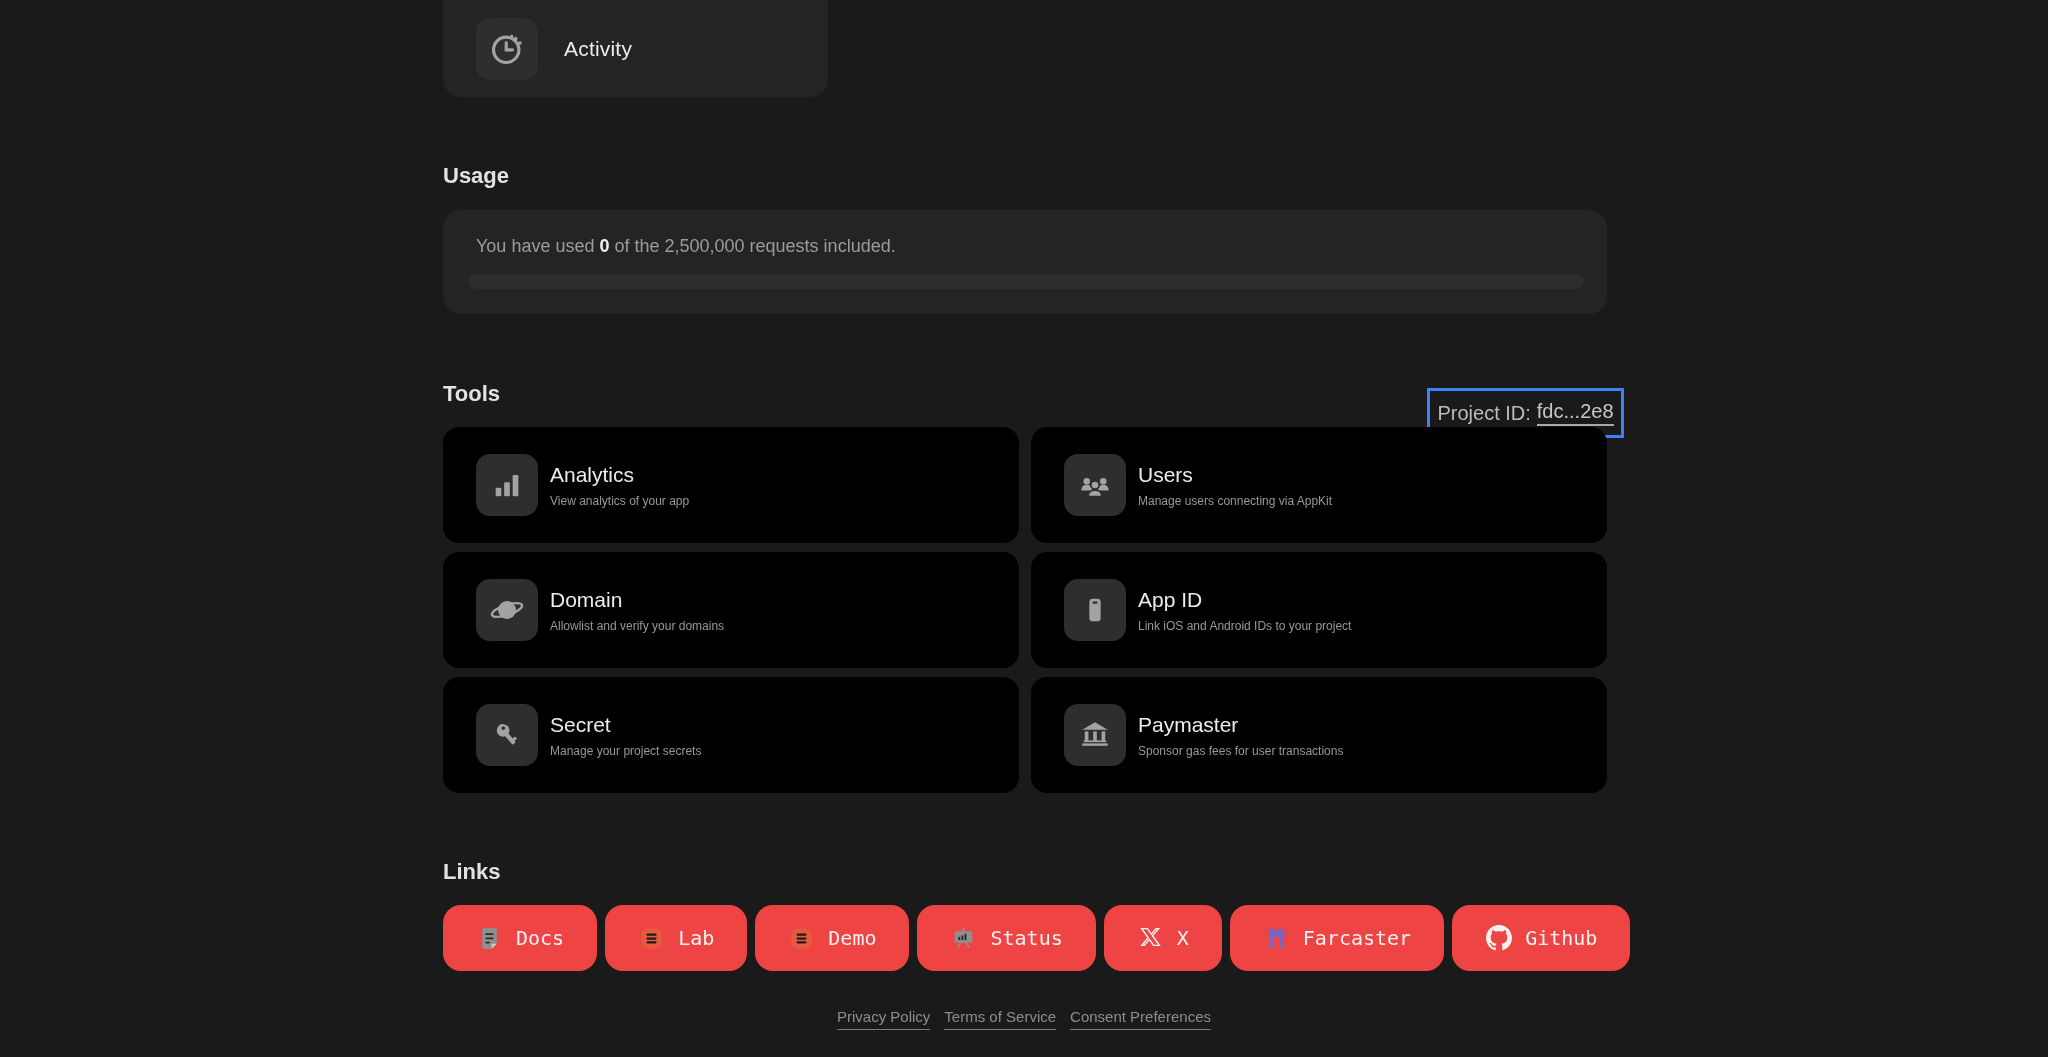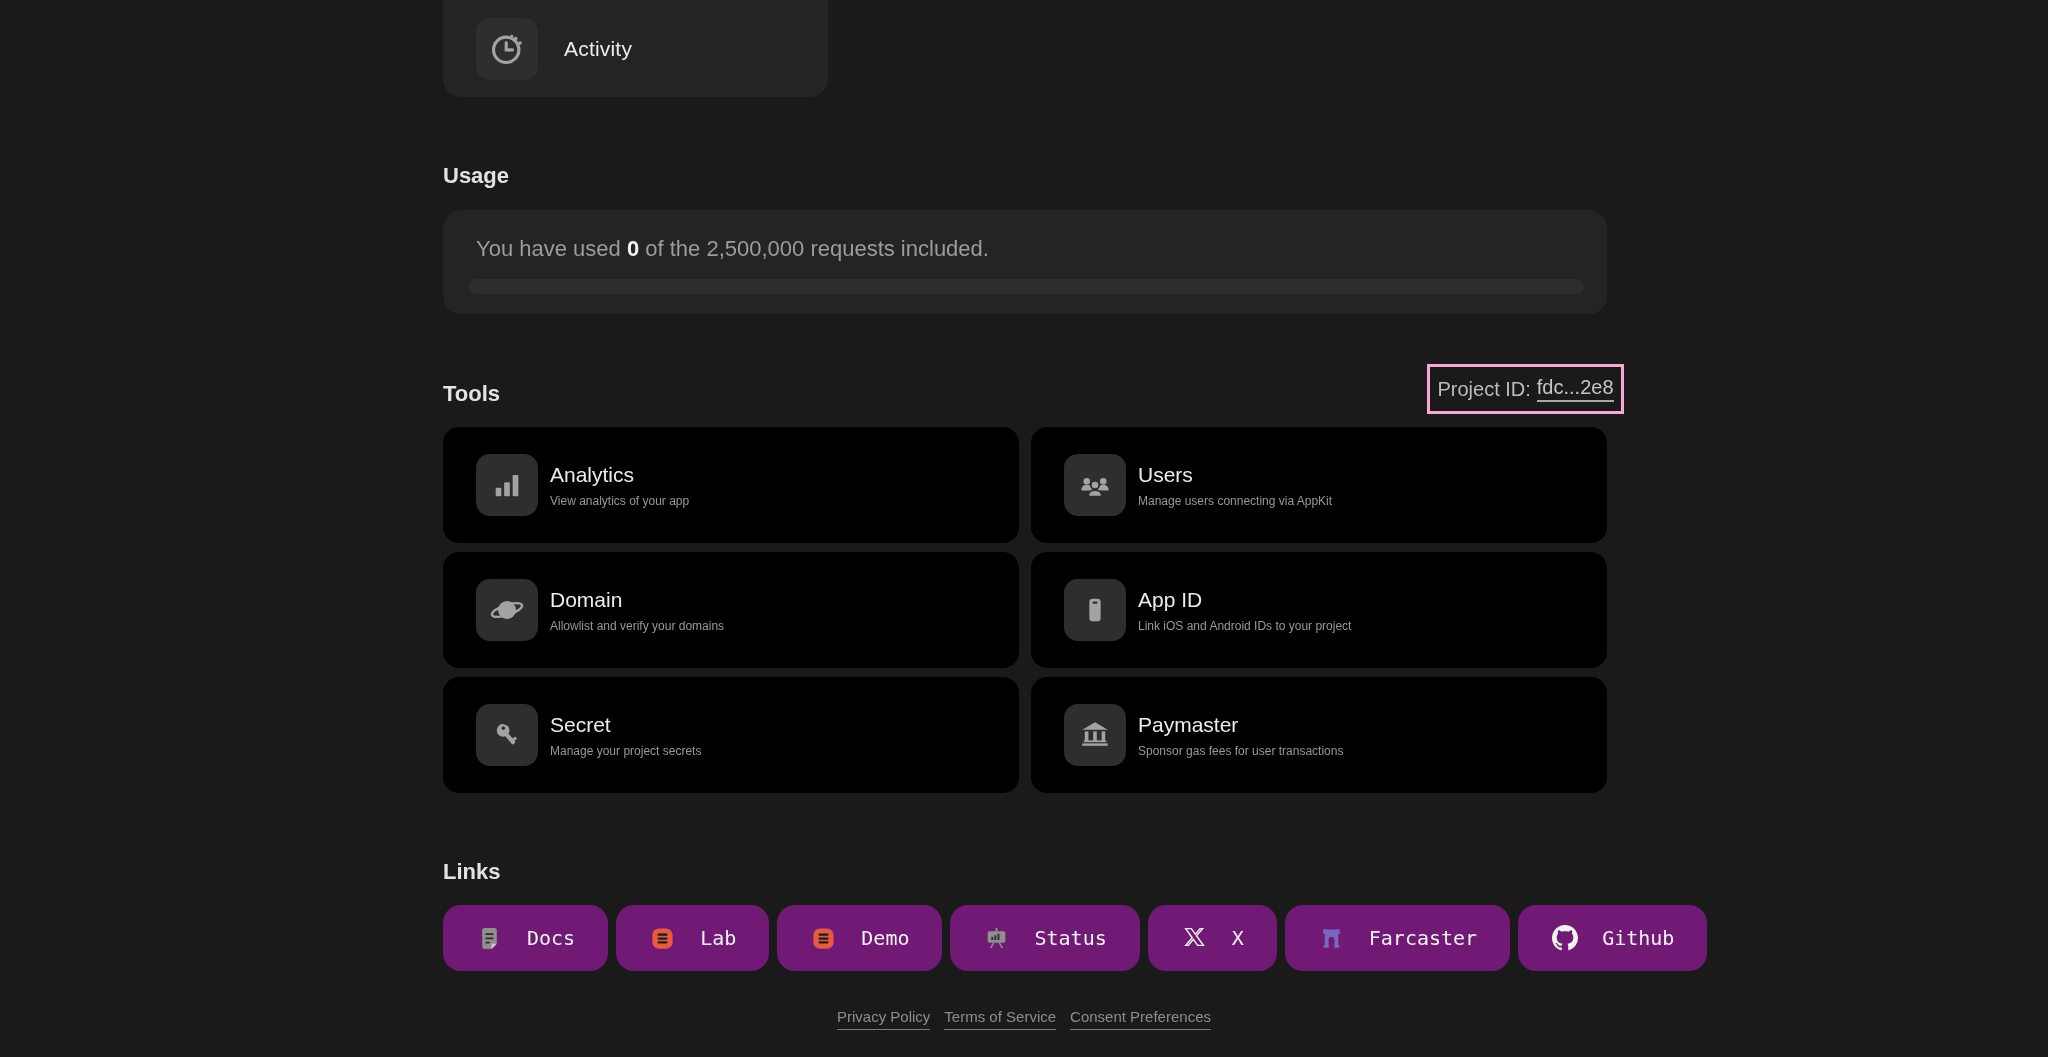--- a/index.html
+++ b/index.html
@@ -37,33 +37,33 @@
   .section-heading {
     position: absolute; left: 443px;
     font-size: 22px; color: #e3e3e3; font-weight: 700;
   }
   .h-usage { top: 163px; }
   .h-tools { top: 381px; }
   .h-links { top: 859px; }
 
   
   .usage-card { left: 443px; top: 210px; width: 1164px; height: 104px; padding: 26px 33px 0 33px; }
-  .usage-text { font-size: 22px; color: #9c9c9c; }
+  .usage-text { font-size: 18px; color: #9c9c9c; }
   .usage-text .used { color: #f2f2f2; font-weight: 700; }
   .progress-track {
     margin-top: 17px; margin-left: -8px;
     width: 1116px; height: 15px; border-radius: 8px;
     background: #2d2d2d; overflow: hidden;
   }
   .progress-fill { height: 100%; background: #4e4e4e; }
 
   
   .project-id-box {
-    position: absolute; left: 1427px; top: 364px; width: 197px; height: 50px;
-    border: 3px solid #f9a8d4;
+    position: absolute; left: 1427px; top: 388px; width: 197px; height: 50px;
+    border: 3px solid #3b82f6;
     display: flex; align-items: center; justify-content: center;
     font-size: 20px; color: #bcbcbc; white-space: nowrap;
   }
   .project-id-box .pid-value {
     color: #c6c6c6; margin-left: 6px;
     border-bottom: 2px solid #a8a8a8; padding-bottom: 1px;
     cursor: pointer;
     text-align: right;
   }
 
@@ -81,22 +81,22 @@
   .tool-texts { display: flex; flex-direction: column; gap: 7px; }
   .tool-title { font-size: 21px; color: #ececec; }
   .tool-desc { font-size: 12px; color: #989898; }
 
   
   .links-row {
     position: absolute; left: 443px; top: 905px; height: 66px;
     display: flex; gap: 8px;
   }
   .link-btn {
-    height: 66px; border-radius: 18px; background: #701a75;
-    display: flex; align-items: center; gap: 24px; padding: 0 33px;
+    height: 66px; border-radius: 18px; background: #ef4444;
+    display: flex; align-items: center; gap: 13px; padding: 0 33px;
     font-family: "DejaVu Sans Mono", monospace;
     font-size: 20px; color: #f2f2f2; cursor: pointer; white-space: nowrap;
   }
   .link-btn .li { width: 27px; height: 27px; display: flex; align-items: center; justify-content: center; flex: 0 0 auto; }
 
   
   .footer-links {
     position: absolute; left: 0; top: 1008px; width: 2048px;
     display: flex; justify-content: center; gap: 14px;
   }

